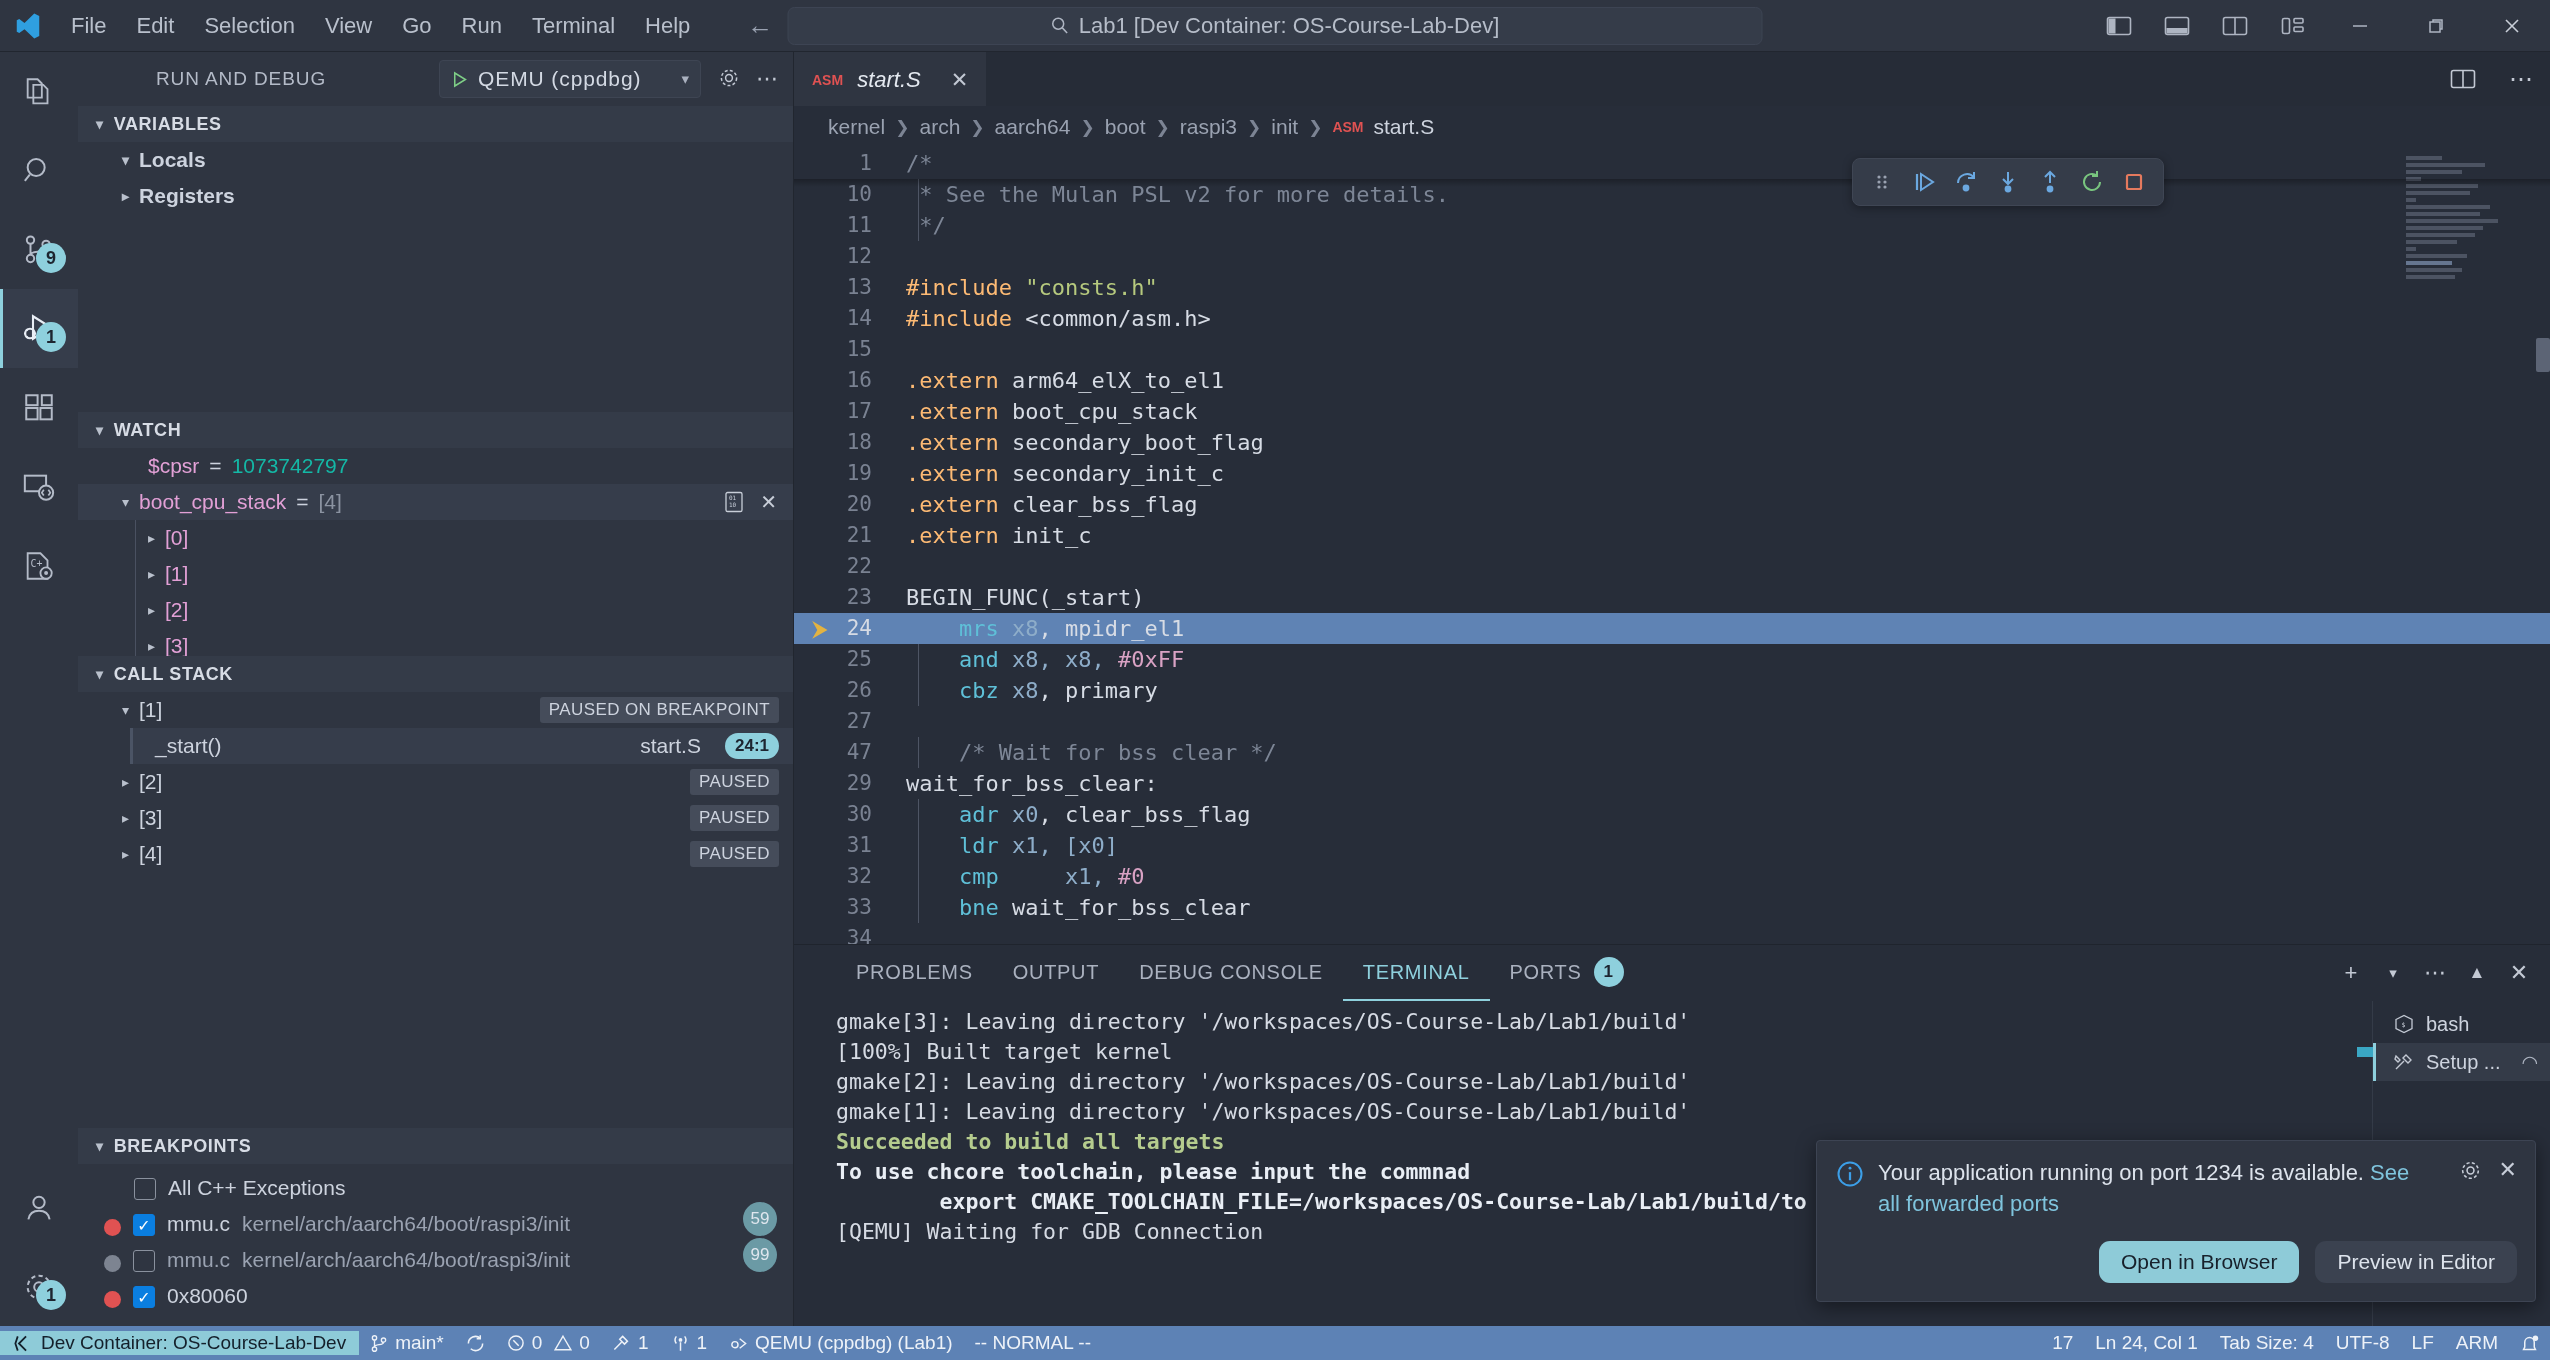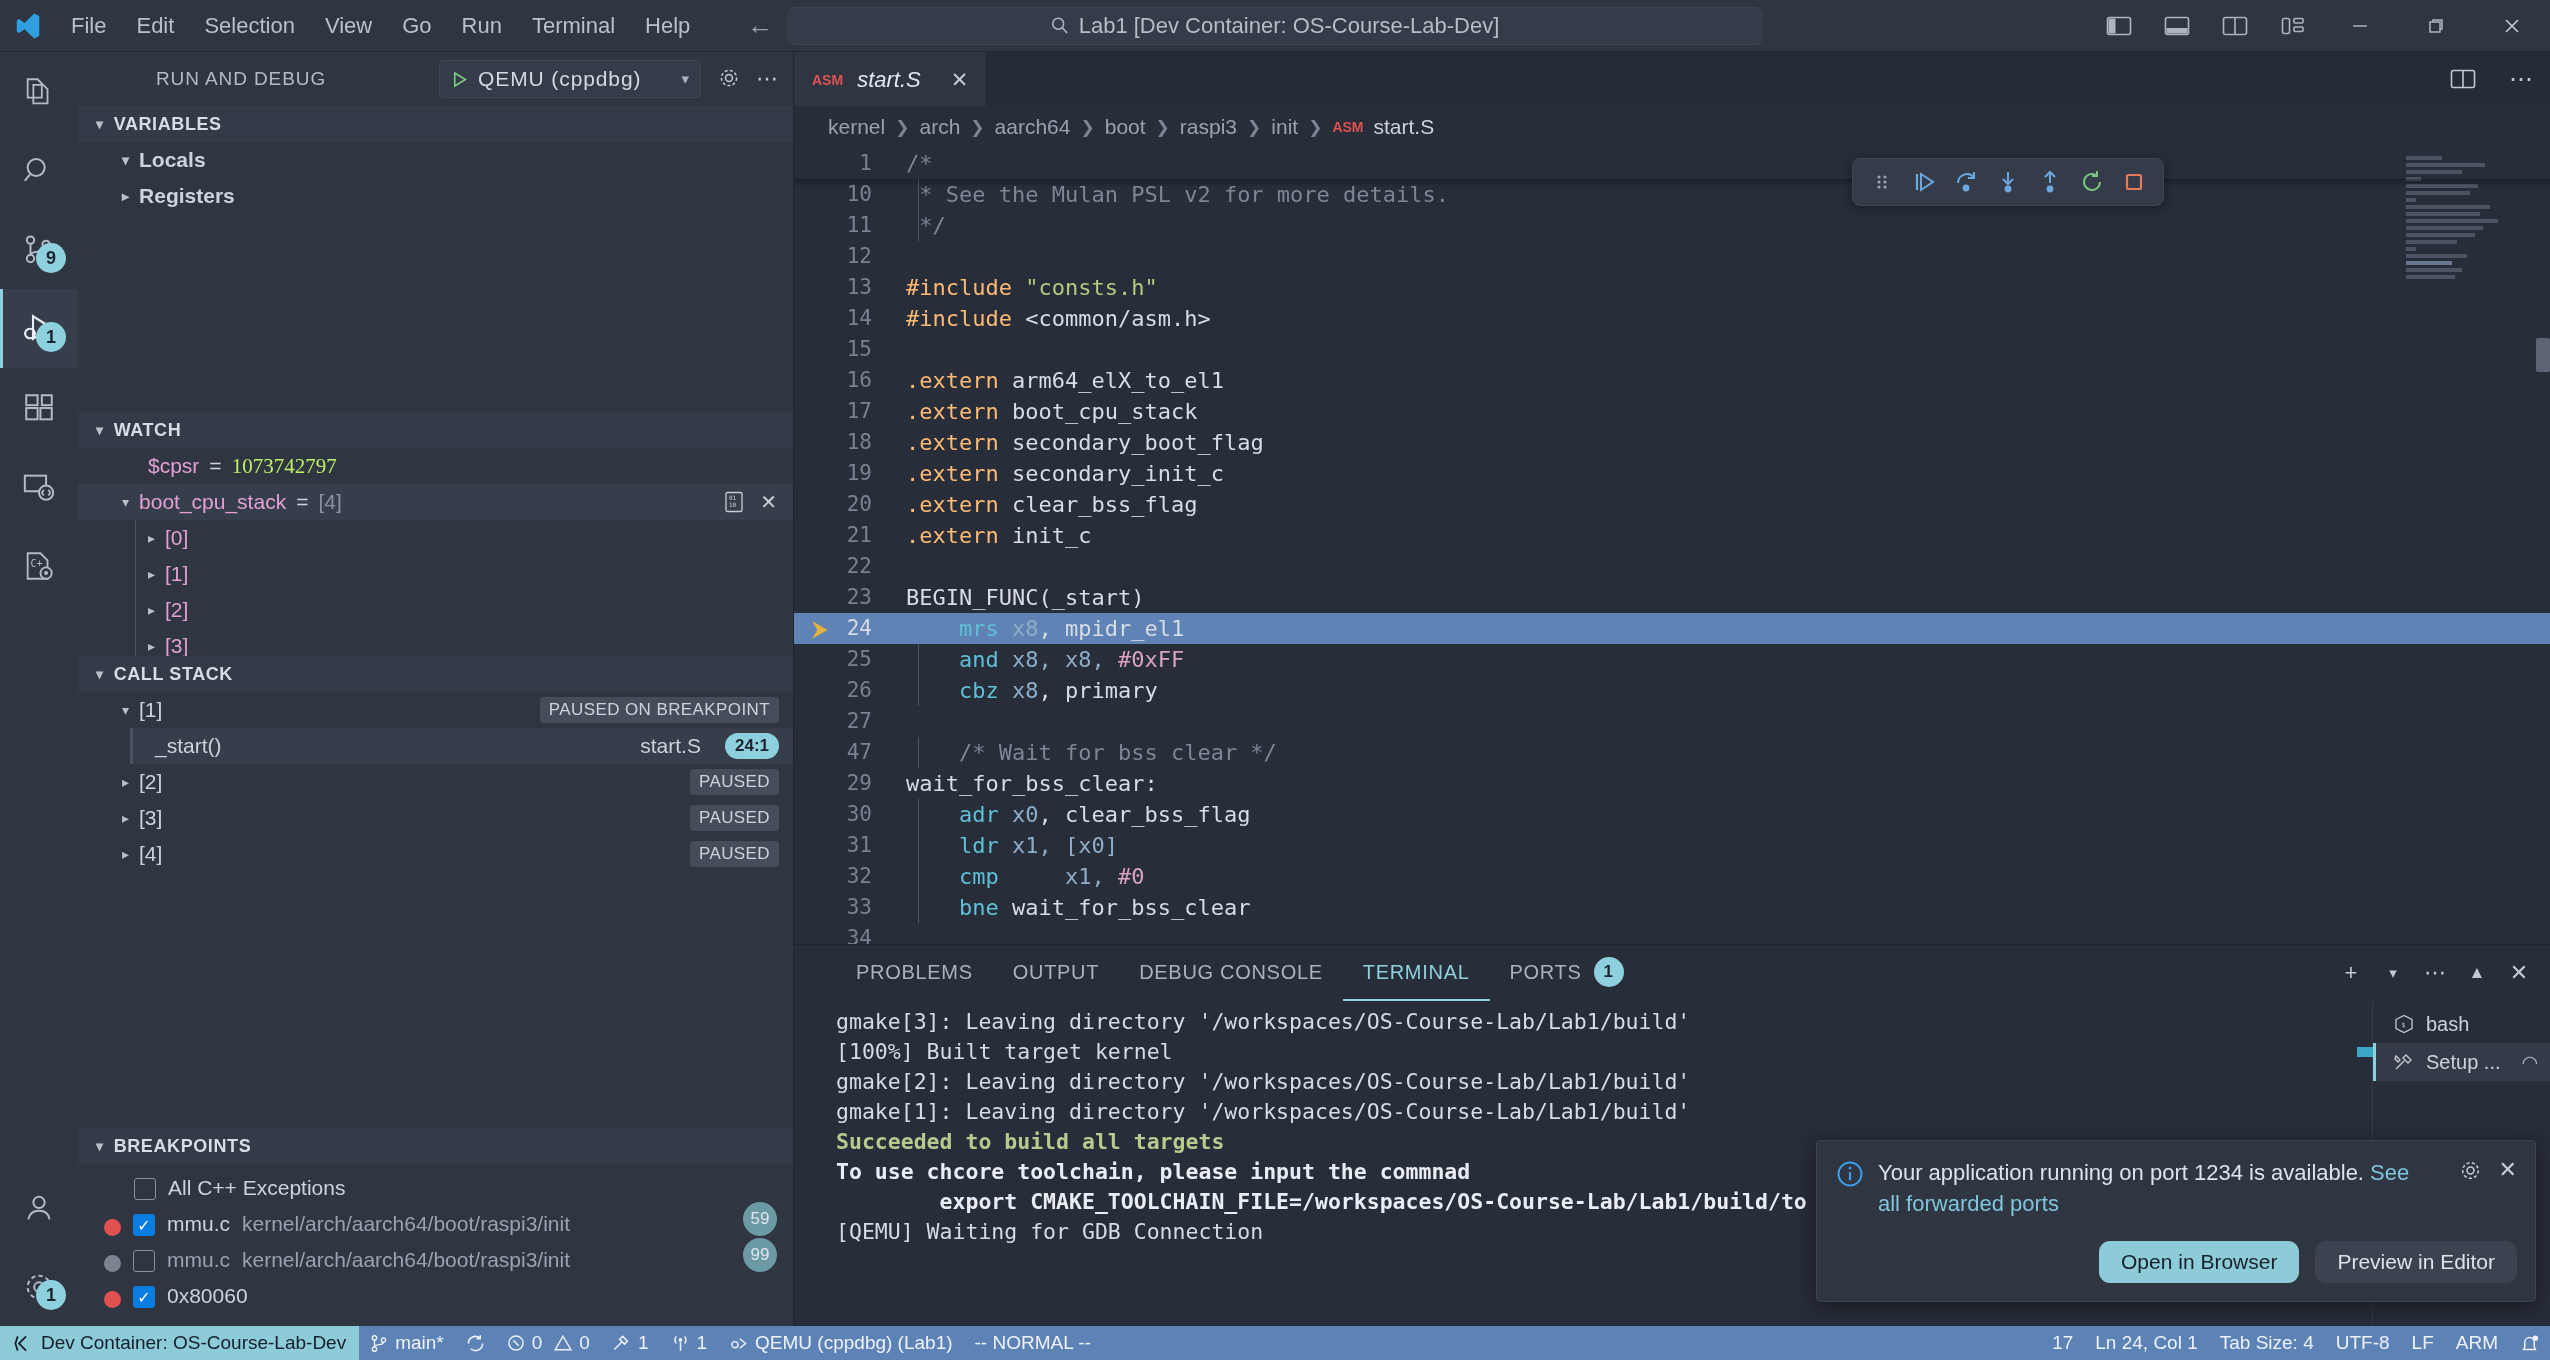--- a/index.html
+++ b/index.html
@@ -51,21 +51,21 @@
   .sb-title .dots{right:14px;}
 
   .section-head{height:36px;background:#343b48;display:flex;align-items:center;
     gap:10px;padding-left:18px;font-size:18px;font-weight:700;letter-spacing:.6px;color:#d7dce5;}
   .chev{font-size:14px;color:#b9c0cc;display:inline-block;}
   .tree-row{height:36px;display:flex;align-items:center;font-size:21px;padding-left:18px;
     gap:10px;cursor:default;white-space:nowrap;}
   .tree-row.sel{background:#363d4b;}
   .ind1{padding-left:44px;} .ind2{padding-left:70px;}
   .bold{font-weight:700;}
-  .var-name{color:#e2a0d6;} .var-eq{color:#cdd3de;} .var-val{color:#bef264;font-family:Liberation Serif, serif;}
+  .var-name{color:#e2a0d6;} .var-eq{color:#cdd3de;} .var-val{color:#14b8a6;}
   .var-dim{color:#8b93a1;}
   .watch-actions{margin-left:auto;display:flex;align-items:center;gap:16px;padding-right:16px;color:#c8ced8;font-size:20px;}
   .stack-badge{margin-left:auto;margin-right:14px;background:#454c5a;color:#cdd3de;
     font-size:17px;padding:3px 9px;border-radius:3px;letter-spacing:.4px;}
   .stack-file{margin-left:auto;color:#cdd3de;font-size:21px;}
   .stack-pos{margin-left:14px;margin-right:14px;background:#8ed0dd;color:#1d2530;font-size:17px;
     border-radius:14px;padding:3px 10px;font-weight:600;}
   .sb-scroll{flex:1;overflow:hidden;position:relative;}
   .guide{position:absolute;left:57px;top:0;bottom:0;width:1px;background:#4a5161;}
 
@@ -149,21 +149,21 @@
   .notif-link{color:#7fc4dd;}
   .notif-ico{width:30px;height:30px;flex:0 0 30px;margin-top:2px;}
   .notif-tools{display:flex;gap:16px;align-items:center;color:#c7cdd8;font-size:22px;margin-left:8px;}
   .notif-btns{display:flex;justify-content:flex-end;gap:16px;margin-top:22px;}
   .nbtn{padding:9px 22px;font-size:21px;border-radius:11px;cursor:default;}
   .nbtn.primary{background:#8ecbd8;color:#17202b;}
   .nbtn.secondary{background:#3b4250;color:#dde3ec;}
 
   
   .statusbar{height:34px;background:#5d82b5;display:flex;align-items:center;font-size:19px;color:#eef2f8;}
-  .sb-remote{background:#8ecbd8;color:#14202b;height:34px;display:flex;align-items:center;gap:9px;
+  .sb-remote{background:#8ecbd8;color:#14202b;height:24px;display:flex;align-items:center;gap:9px;
     padding:0 13px;font-size:19px;cursor:default;}
   .sb-item{display:flex;align-items:center;gap:7px;padding:0 11px;height:34px;cursor:default;white-space:nowrap;}
   .sb-spacer{flex:1;}
   svg{display:block;}
 </style>
 </head>
 <body>
 
 <div class="titlebar">
   <div class="vscode-logo">

